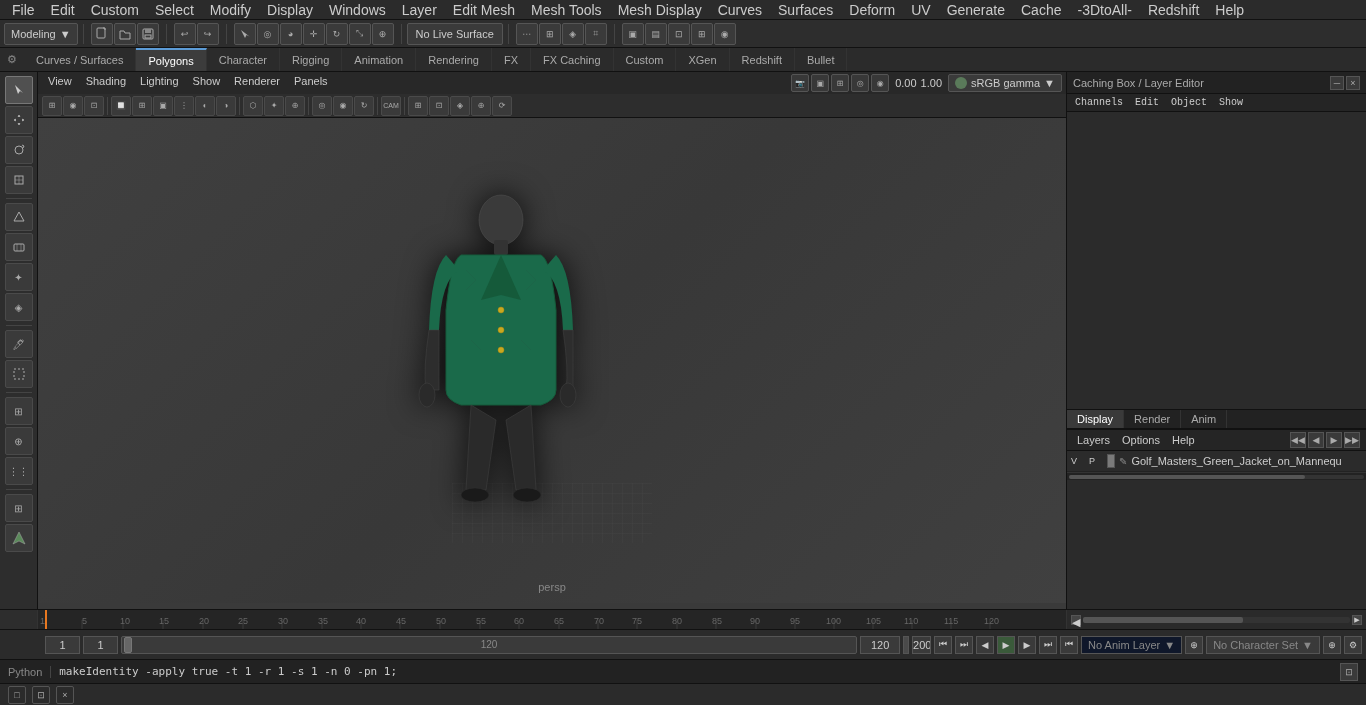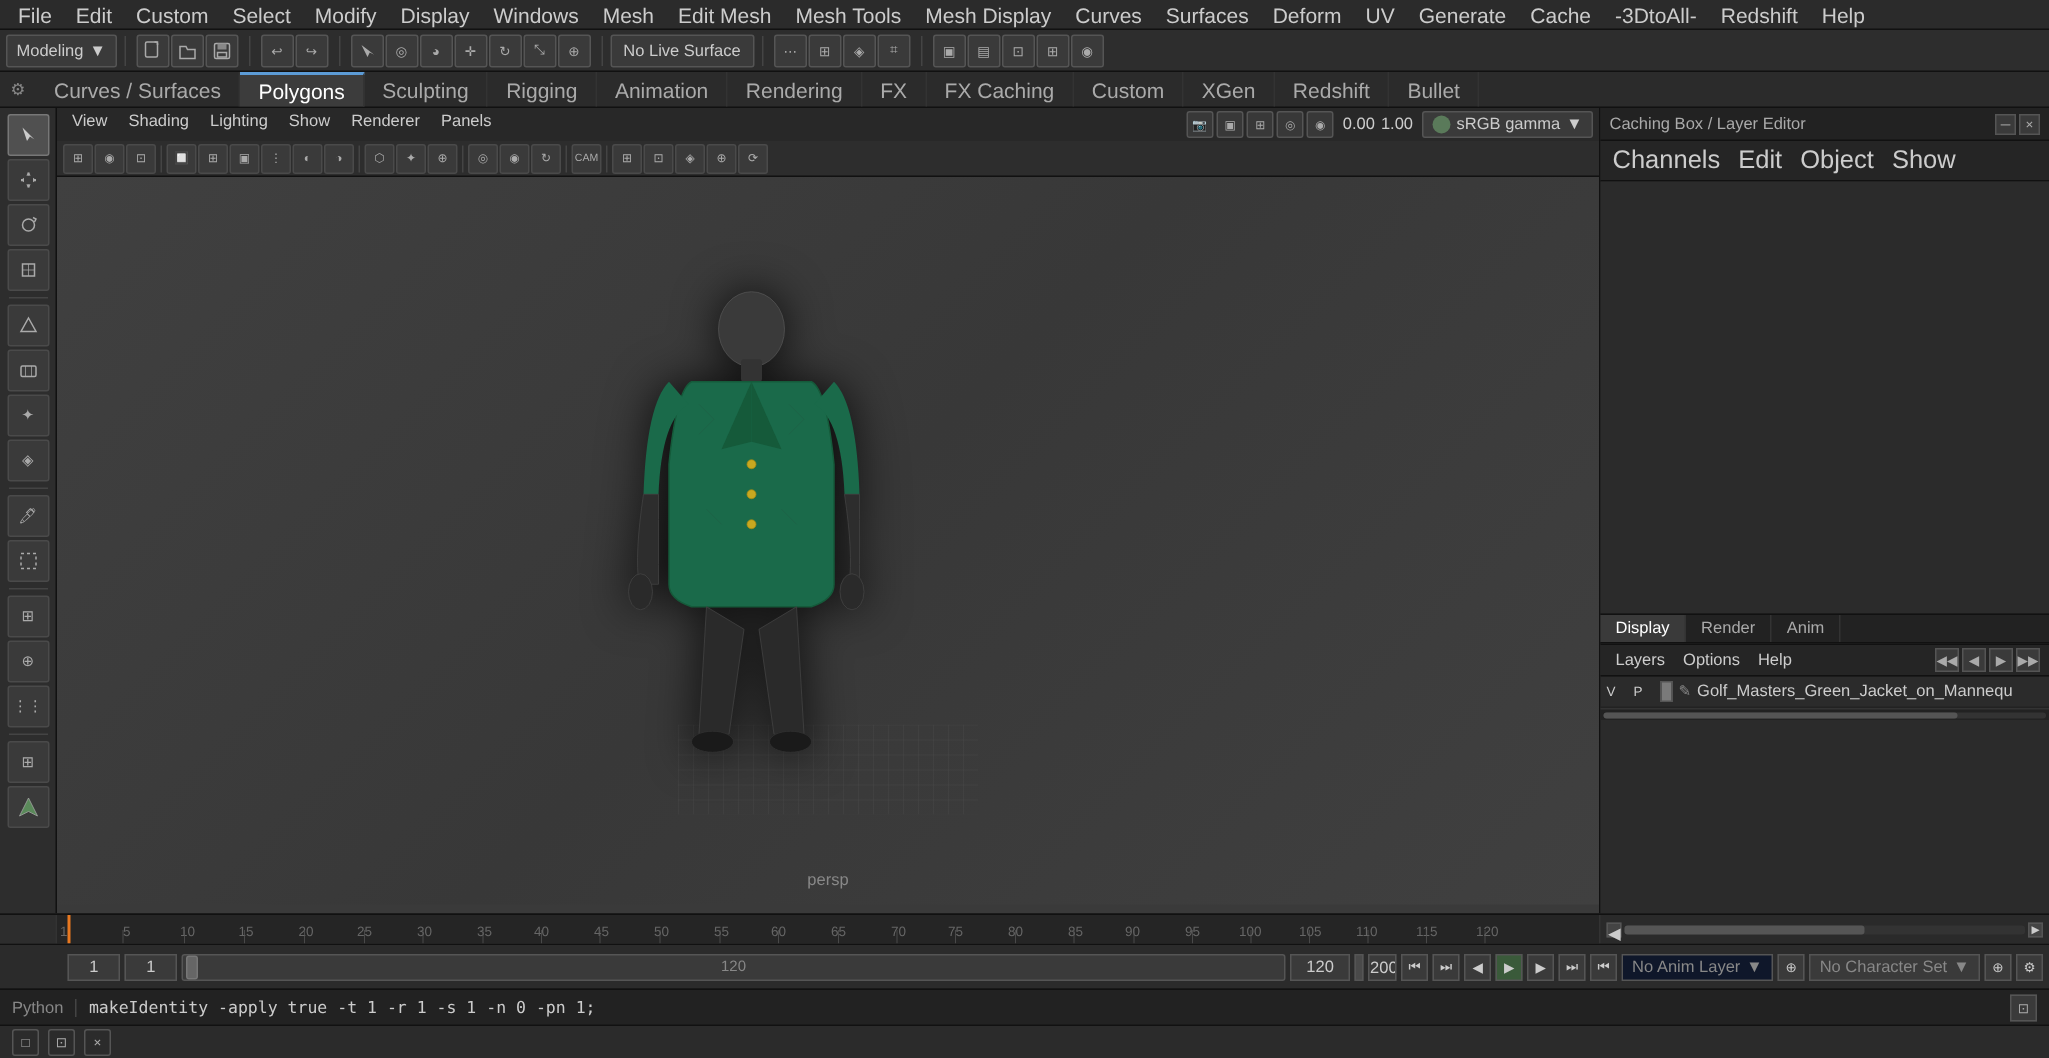--- a/index.html
+++ b/index.html
@@ -110,21 +110,21 @@
       justify-content: center;
       cursor: pointer;
       color: #888;
     }
     .tab {
       padding: 0 12px;
       height: 100%;
       display: flex;
       align-items: center;
       cursor: pointer;
-      font-size: 14px;
+      font-size: 11px;
       color: #aaa;
       border-right: 1px solid #333;
     }
     .tab.active {
       background: #3c3c3c;
       color: #fff;
       border-top: 2px solid #5c9bd6;
     }
 
     
@@ -260,24 +260,25 @@
       justify-content: center;
     }
     #channel-box-menus {
       display: flex;
       gap: 8px;
       padding: 2px 4px;
       background: #252525;
       border-bottom: 1px solid #111;
     }
     .cb-menu {
-      font-size: 17px;
+      font-size: 10px;
       color: #ccc;
       cursor: pointer;
       padding: 1px 4px;
+      font-family: Liberation Mono, monospace;
     }
 
     
     #display-tabs {
       display: flex;
       background: #222;
       border-bottom: 1px solid #111;
       margin-top: auto;
     }
     .disp-tab {
@@ -463,21 +464,21 @@
 <div id="main-layout">
 
   <div id="menu-bar">
     <div class="menu-item">File</div>
     <div class="menu-item">Edit</div>
     <div class="menu-item">Custom</div>
     <div class="menu-item">Select</div>
     <div class="menu-item">Modify</div>
     <div class="menu-item">Display</div>
     <div class="menu-item">Windows</div>
-    <div class="menu-item">Mesh</div>
+    <div class="menu-item">Layer</div>
     <div class="menu-item">Edit Mesh</div>
     <div class="menu-item">Mesh Tools</div>
     <div class="menu-item">Mesh Display</div>
     <div class="menu-item">Curves</div>
     <div class="menu-item">Surfaces</div>
     <div class="menu-item">Deform</div>
     <div class="menu-item">UV</div>
     <div class="menu-item">Generate</div>
     <div class="menu-item">Cache</div>
     <div class="menu-item">-3DtoAll-</div>
@@ -552,21 +553,21 @@
       <div class="tb-btn">⊡</div>
       <div class="tb-btn">⊞</div>
       <div class="tb-btn">◉</div>
     </div>
   </div>
 
   <div id="tab-bar">
     <div class="tab-settings-btn">⚙</div>
     <div class="tab">Curves / Surfaces</div>
     <div class="tab active">Polygons</div>
-    <div class="tab">Sculpting</div>
+    <div class="tab">Character</div>
     <div class="tab">Rigging</div>
     <div class="tab">Animation</div>
     <div class="tab">Rendering</div>
     <div class="tab">FX</div>
     <div class="tab">FX Caching</div>
     <div class="tab">Custom</div>
     <div class="tab">XGen</div>
     <div class="tab">Redshift</div>
     <div class="tab">Bullet</div>
   </div>

